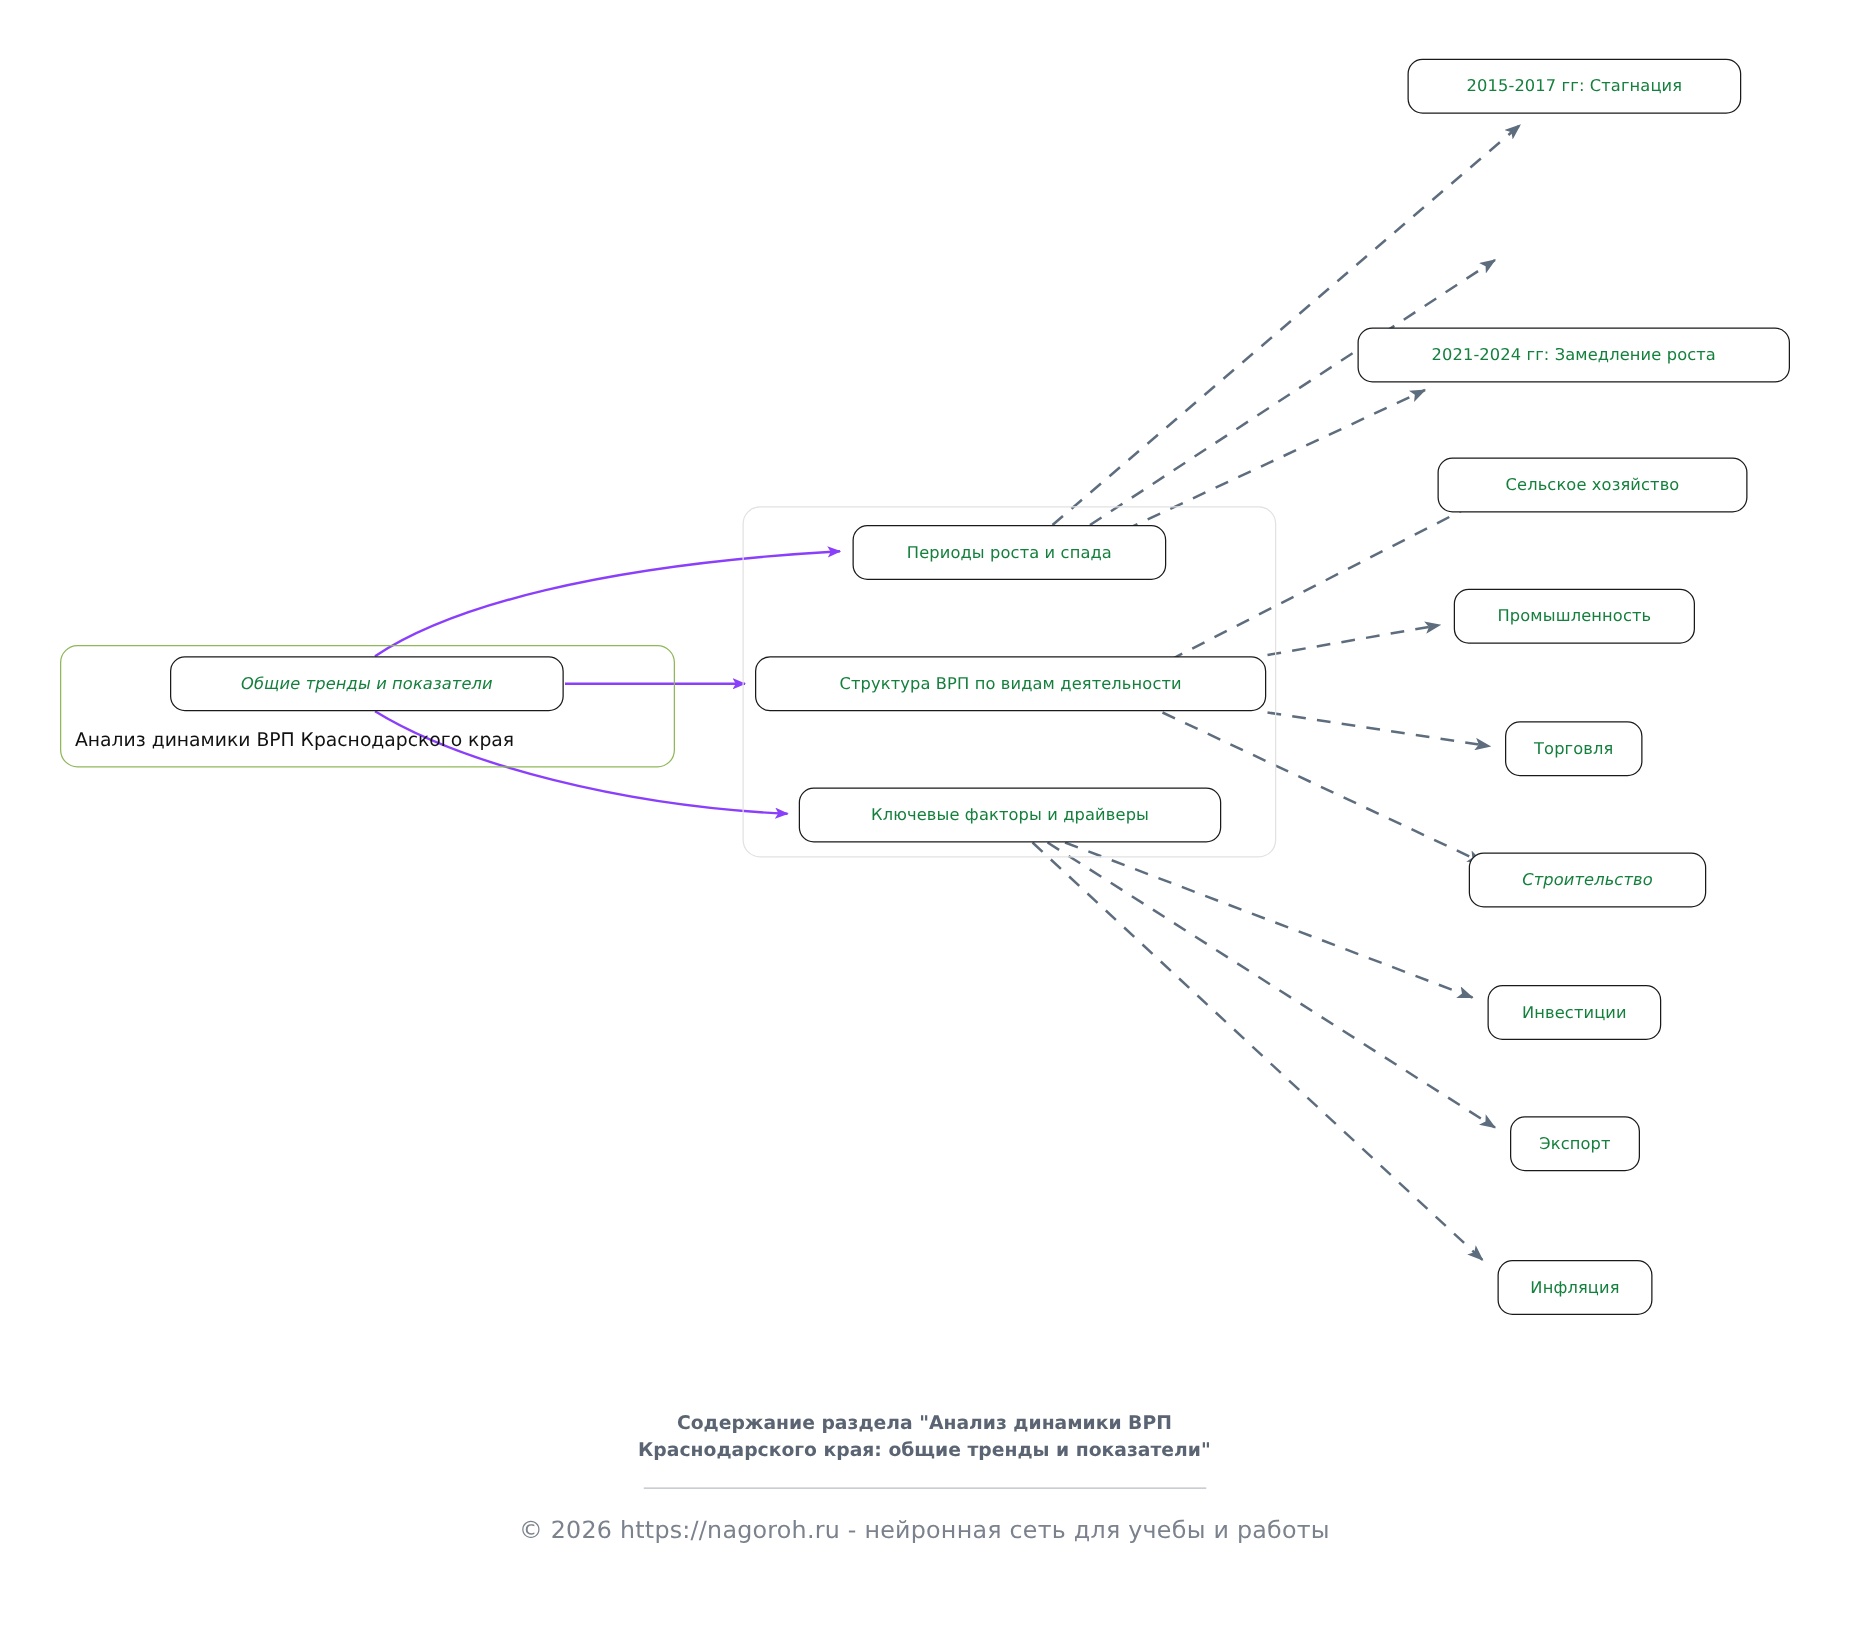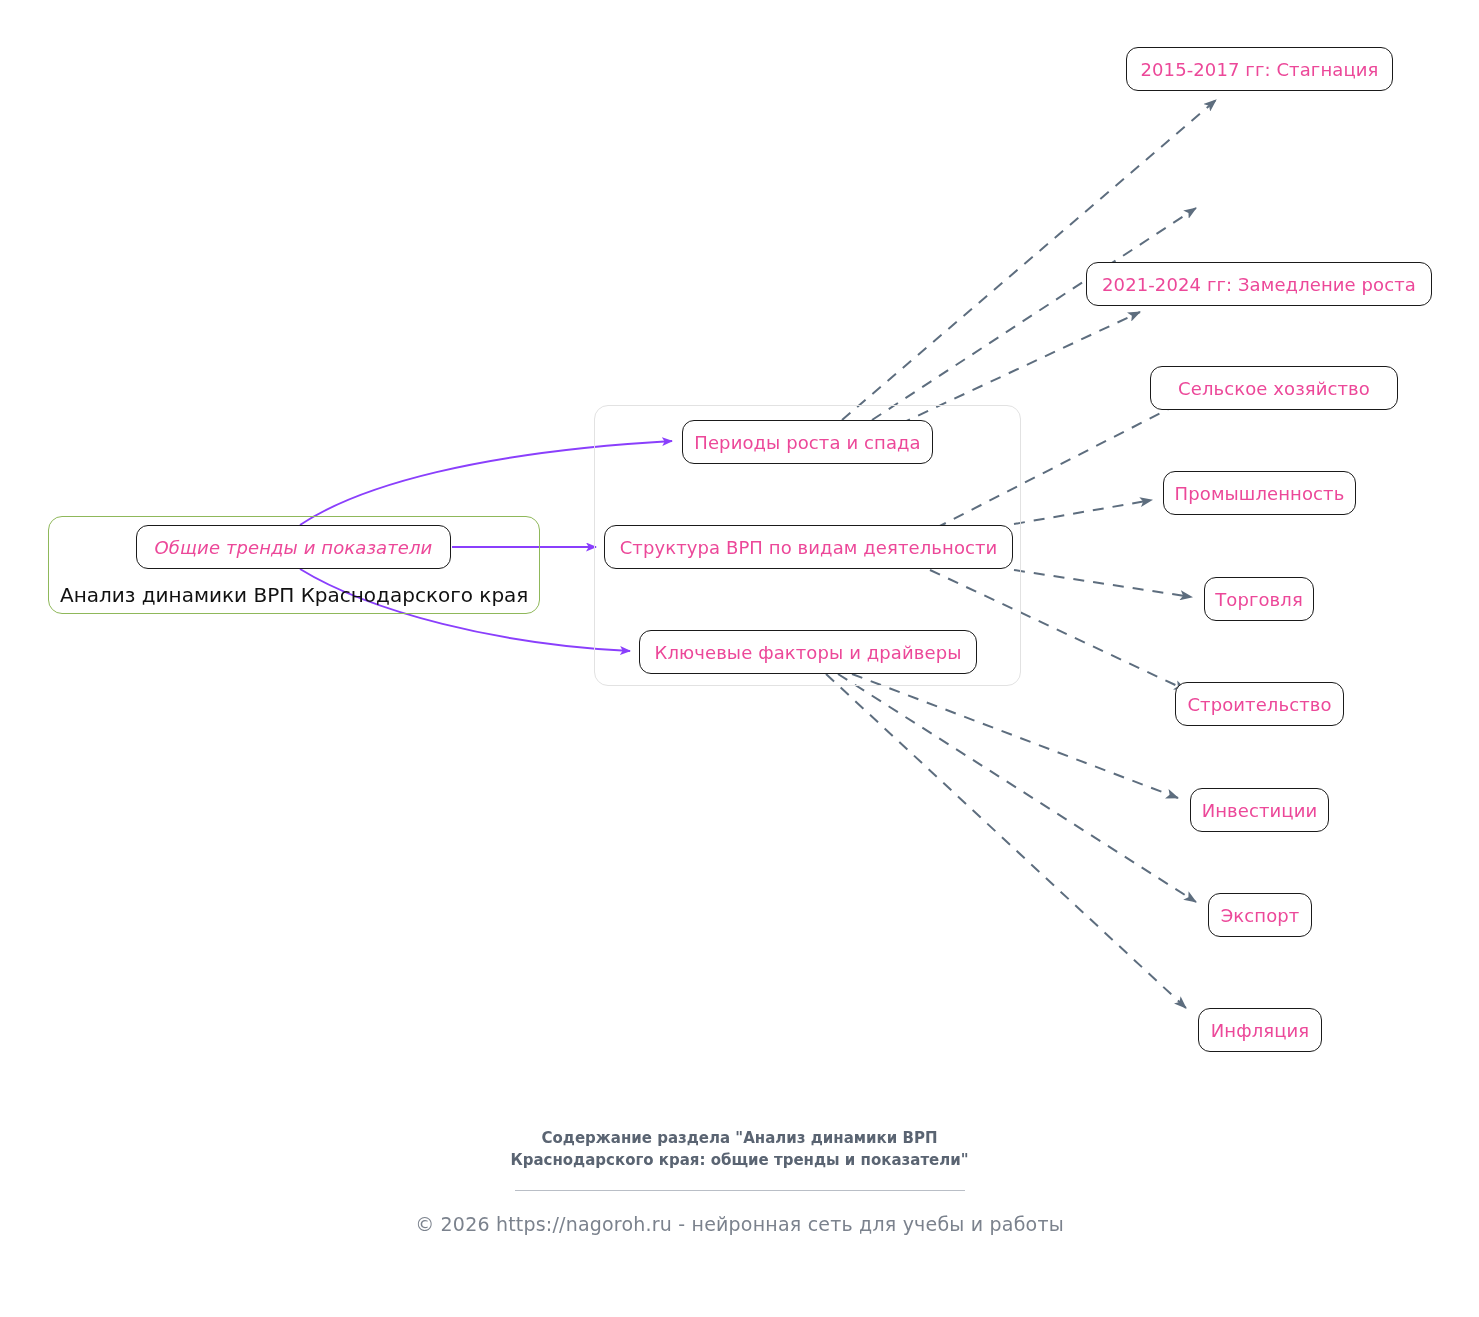--- a/index.html
+++ b/index.html
@@ -27,42 +27,42 @@
   }
   .node {
     position: absolute;
     box-sizing: border-box;
     border: 1.3px solid #1a1a1a;
     border-radius: 12px;
     background: #ffffff;
     display: flex;
     align-items: center;
     justify-content: center;
-    font-size: 18px;
-    color: #ec4899;
+    font-size: 13px;
+    color: #15803d;
     white-space: nowrap;
     letter-spacing: 0.1px;
     z-index: 3;
   }
   .cluster {
     position: absolute;
     box-sizing: border-box;
     border-radius: 14px;
     background: transparent;
     z-index: 1;
   }
   .cluster-root {
     border: 1.6px solid #8fb85a;
   }
   .cluster-group {
     border: 1.3px solid #e2e2e2;
   }
   .cluster-label {
     position: absolute;
-    font-size: 20px;
+    font-size: 15px;
     color: #111111;
     white-space: nowrap;
     z-index: 2;
   }
   .footer {
     position: absolute;
     left: 0;
     width: 1479px;
     text-align: center;
     z-index: 4;
@@ -152,21 +152,21 @@
   </div>
   <div class="node" style="left:1150px; top:366px; width:248px; height:44px;">
     <span>Сельское хозяйство</span>
   </div>
   <div class="node" style="left:1163px; top:471px; width:193px; height:44px;">
     <span>Промышленность</span>
   </div>
   <div class="node" style="left:1204px; top:577px; width:110px; height:44px;">
     <span>Торговля</span>
   </div>
-  <div class="node" style="left:1175px; top:682px; width:169px; height:44px;">
+  <div class="node" style="left:1175px; top:682px; width:190px; height:44px;font-style:italic;">
     <span>Строительство</span>
   </div>
   <div class="node" style="left:1190px; top:788px; width:139px; height:44px;">
     <span>Инвестиции</span>
   </div>
   <div class="node" style="left:1208px; top:893px; width:104px; height:44px;">
     <span>Экспорт</span>
   </div>
   <div class="node" style="left:1198px; top:1008px; width:124px; height:44px;">
     <span>Инфляция</span>

